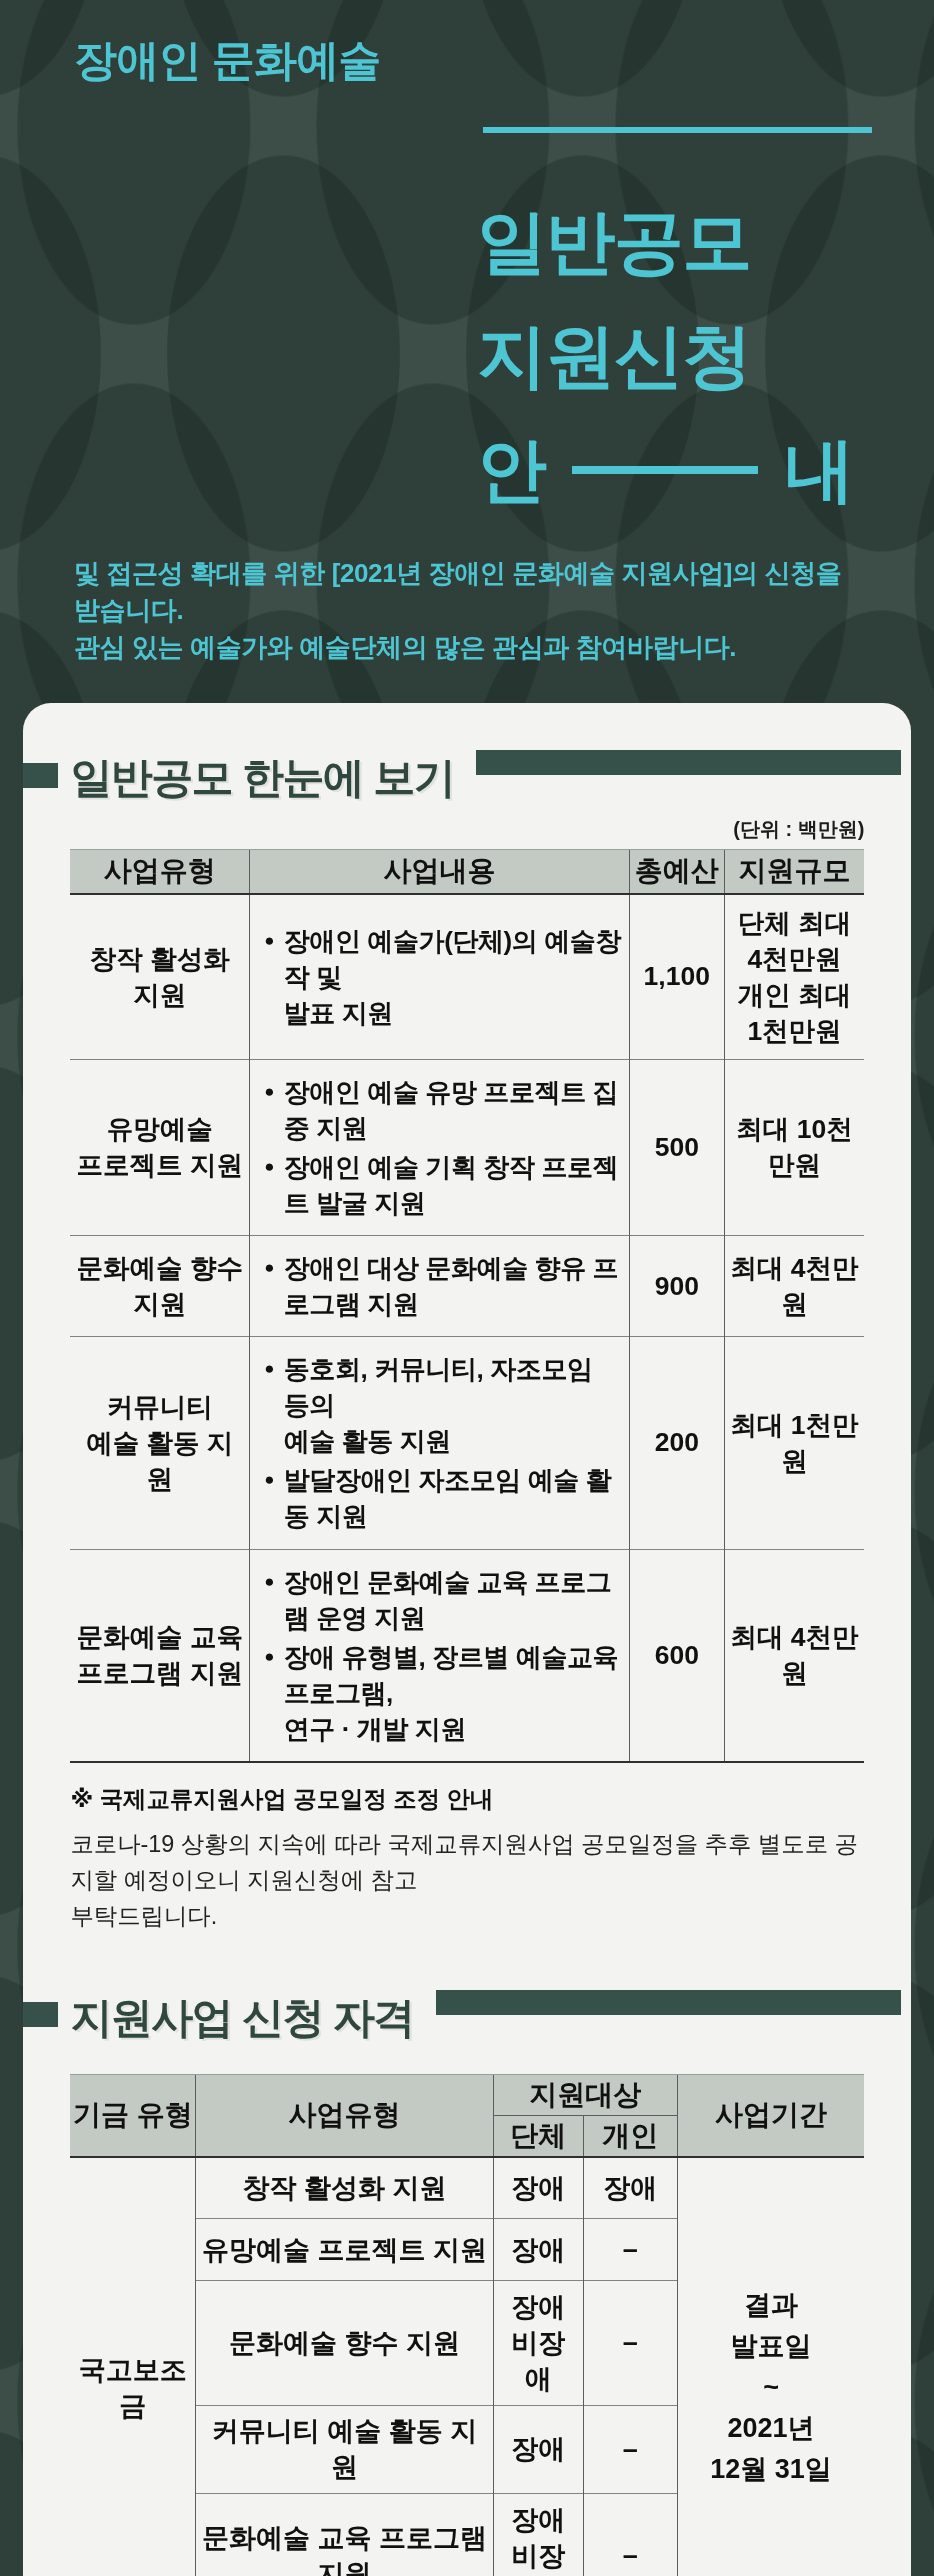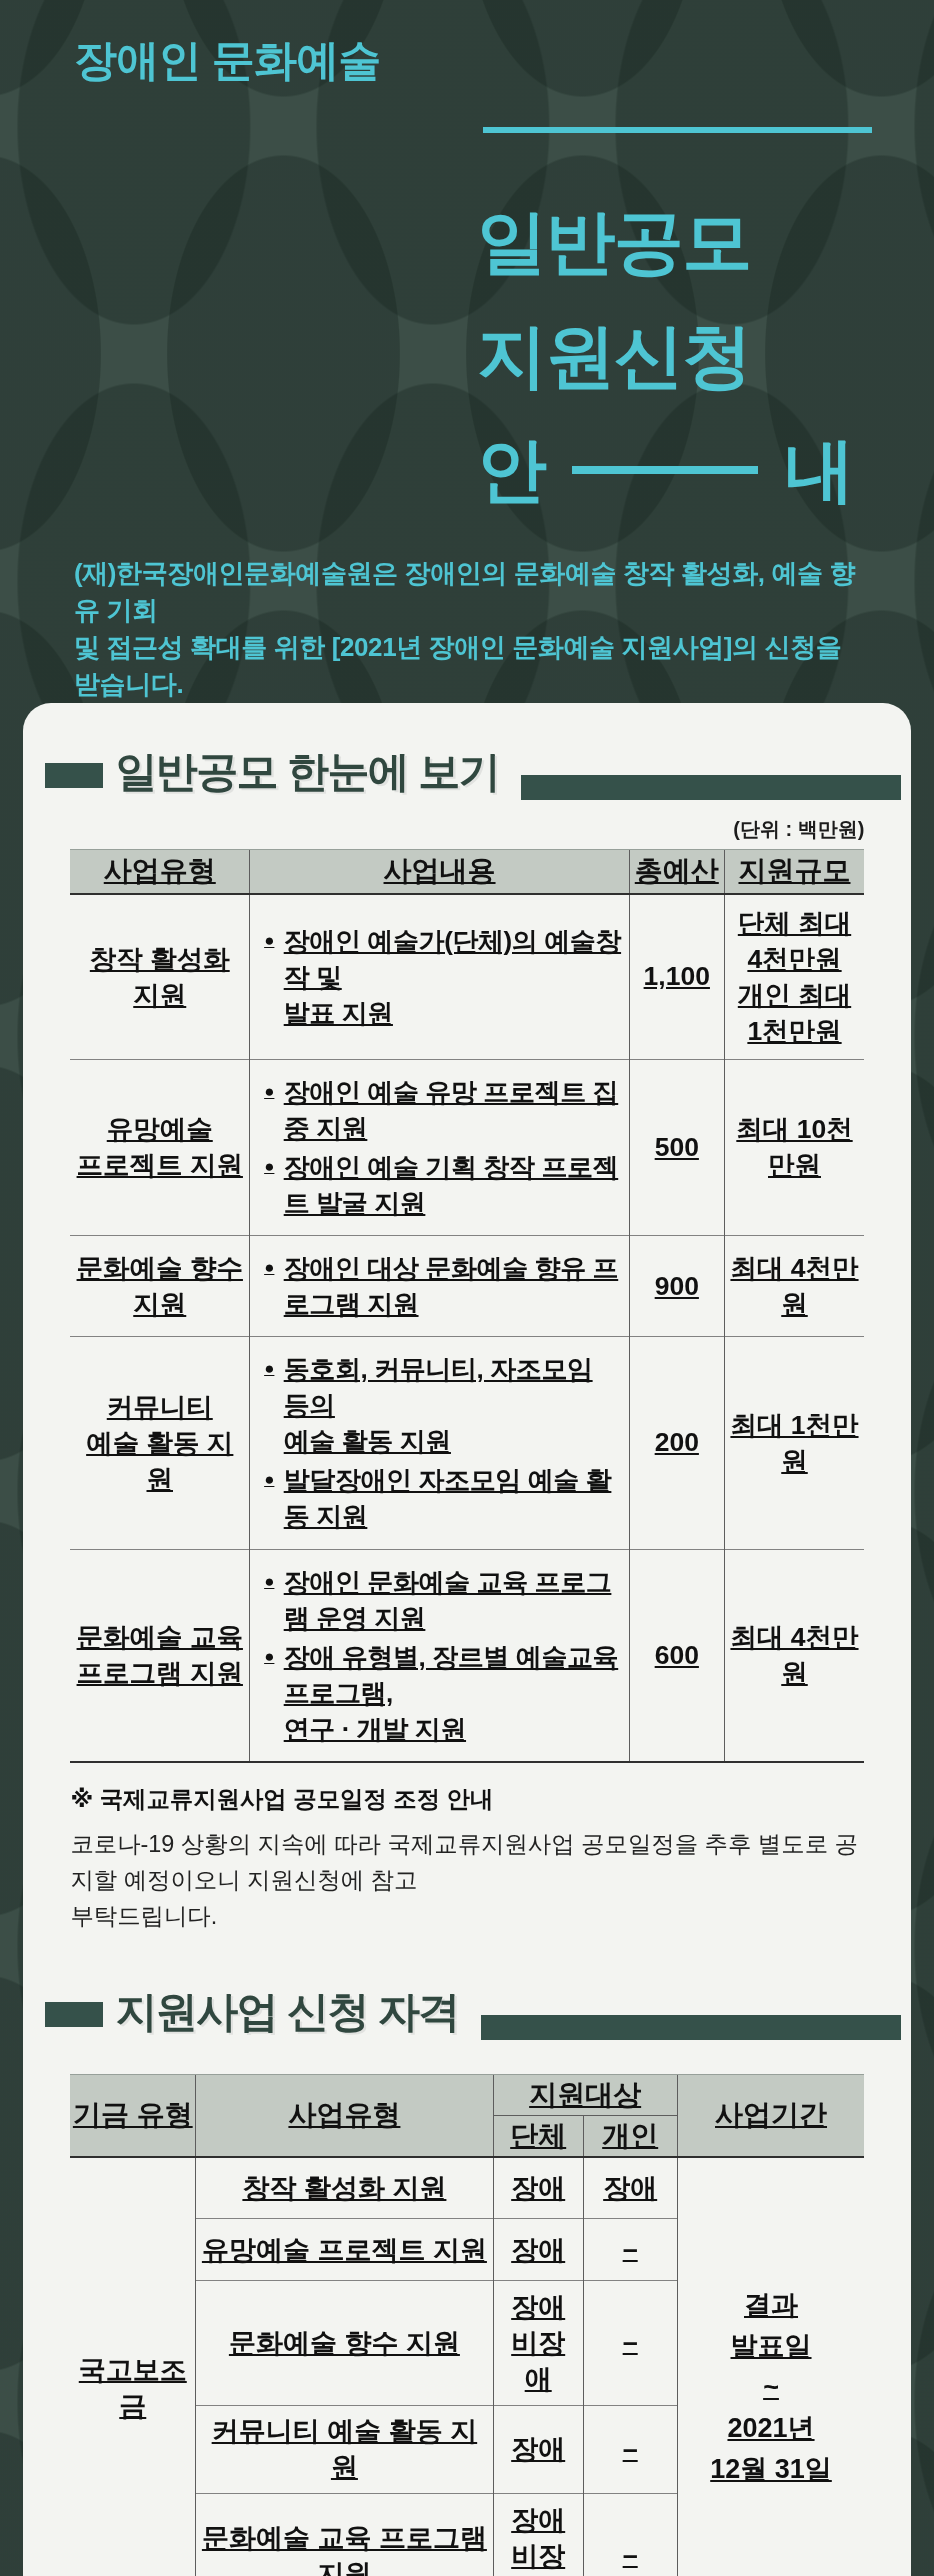--- a/index.html
+++ b/index.html
@@ -22,28 +22,28 @@
   .big-row{display:flex;align-items:center;justify-content:space-between;}
   .big-dash{flex:1;height:8.6px;background:#4ec5d3;margin:0 26.5px;}
   
   .intro{position:absolute;left:74px;top:555px;width:795px;color:#4ec5d3;
     font-size:26px;font-weight:bold;line-height:37px;letter-spacing:-0.4px;}
   
   .card{position:absolute;left:23.4px;top:703px;width:888px;height:1873px;
     background:#f3f4f1;border-radius:28px 28px 0 0;overflow:hidden;}
   .card-inner{padding:47px 47px 0 47px;}
   
-  .sec-title{position:relative;display:flex;align-items:flex-end;height:50px;margin-top:23.4px;margin-left:45px;}
+  .sec-title{position:relative;display:flex;align-items:flex-start;height:50px;margin-top:23.4px;}
   .sec-notch{position:absolute;left:-70px;top:12.5px;width:58px;height:25px;background:#35514a;}
   .sec-text{font-size:42px;font-weight:bold;color:#30473f;letter-spacing:-1.6px;white-space:nowrap;
     text-shadow:2.3px 2.3px 0 rgba(0,0,0,0.07);}
   .sec-bar{flex:1;height:25px;background:#35514a;margin-left:22px;margin-right:-37px;}
   .unit-note{text-align:right;font-size:20px;color:#1c1c1c;font-weight:bold;margin:15.6px 0 6.2px 0;}
   
-  table{border-collapse:collapse;width:100%;color:#111;text-decoration:underline;}
+  table{border-collapse:collapse;width:100%;color:#111;}
   th{background:#c3cac3;font-size:28px;font-weight:bold;
      border-top:1.6px solid #97a09a;border-bottom:2.3px solid #2f2f2f;}
   td{border-top:0.8px solid #828282;font-size:26.5px;font-weight:bold;text-align:center;
      vertical-align:middle;padding:7.8px 4.7px;}
   tr:first-child td{border-top:none;}
   .vline{border-left:0.8px solid #5d5d5d;}
   .tbl-bottom{border-bottom:2.3px solid #2f2f2f;}
   .pre{white-space:pre-line;}
   
   .t-overview th{height:41px;}
@@ -80,21 +80,20 @@
     <div>일반공모</div>
     <div>지원신청</div>
     <div class="big-row">
       <span>안</span>
       <span class="big-dash"></span>
       <span>내</span>
     </div>
   </div>
 
   <div class="intro">
-    <div>(재)한국장애인문화예술원은 장애인의 문화예술 창작 활성화, 예술 향유 기회</div>
     <div>및 접근성 확대를 위한 [2021년 장애인 문화예술 지원사업]의 신청을 받습니다.</div>
     <div>관심 있는 예술가와 예술단체의 많은 관심과 참여바랍니다.</div>
   </div>
 
   <div class="card">
     <div class="card-inner">
 
       <div class="sec-title" style="margin-top:0;">
         <span class="sec-notch"></span>
         <span class="sec-text">일반공모 한눈에 보기</span>

